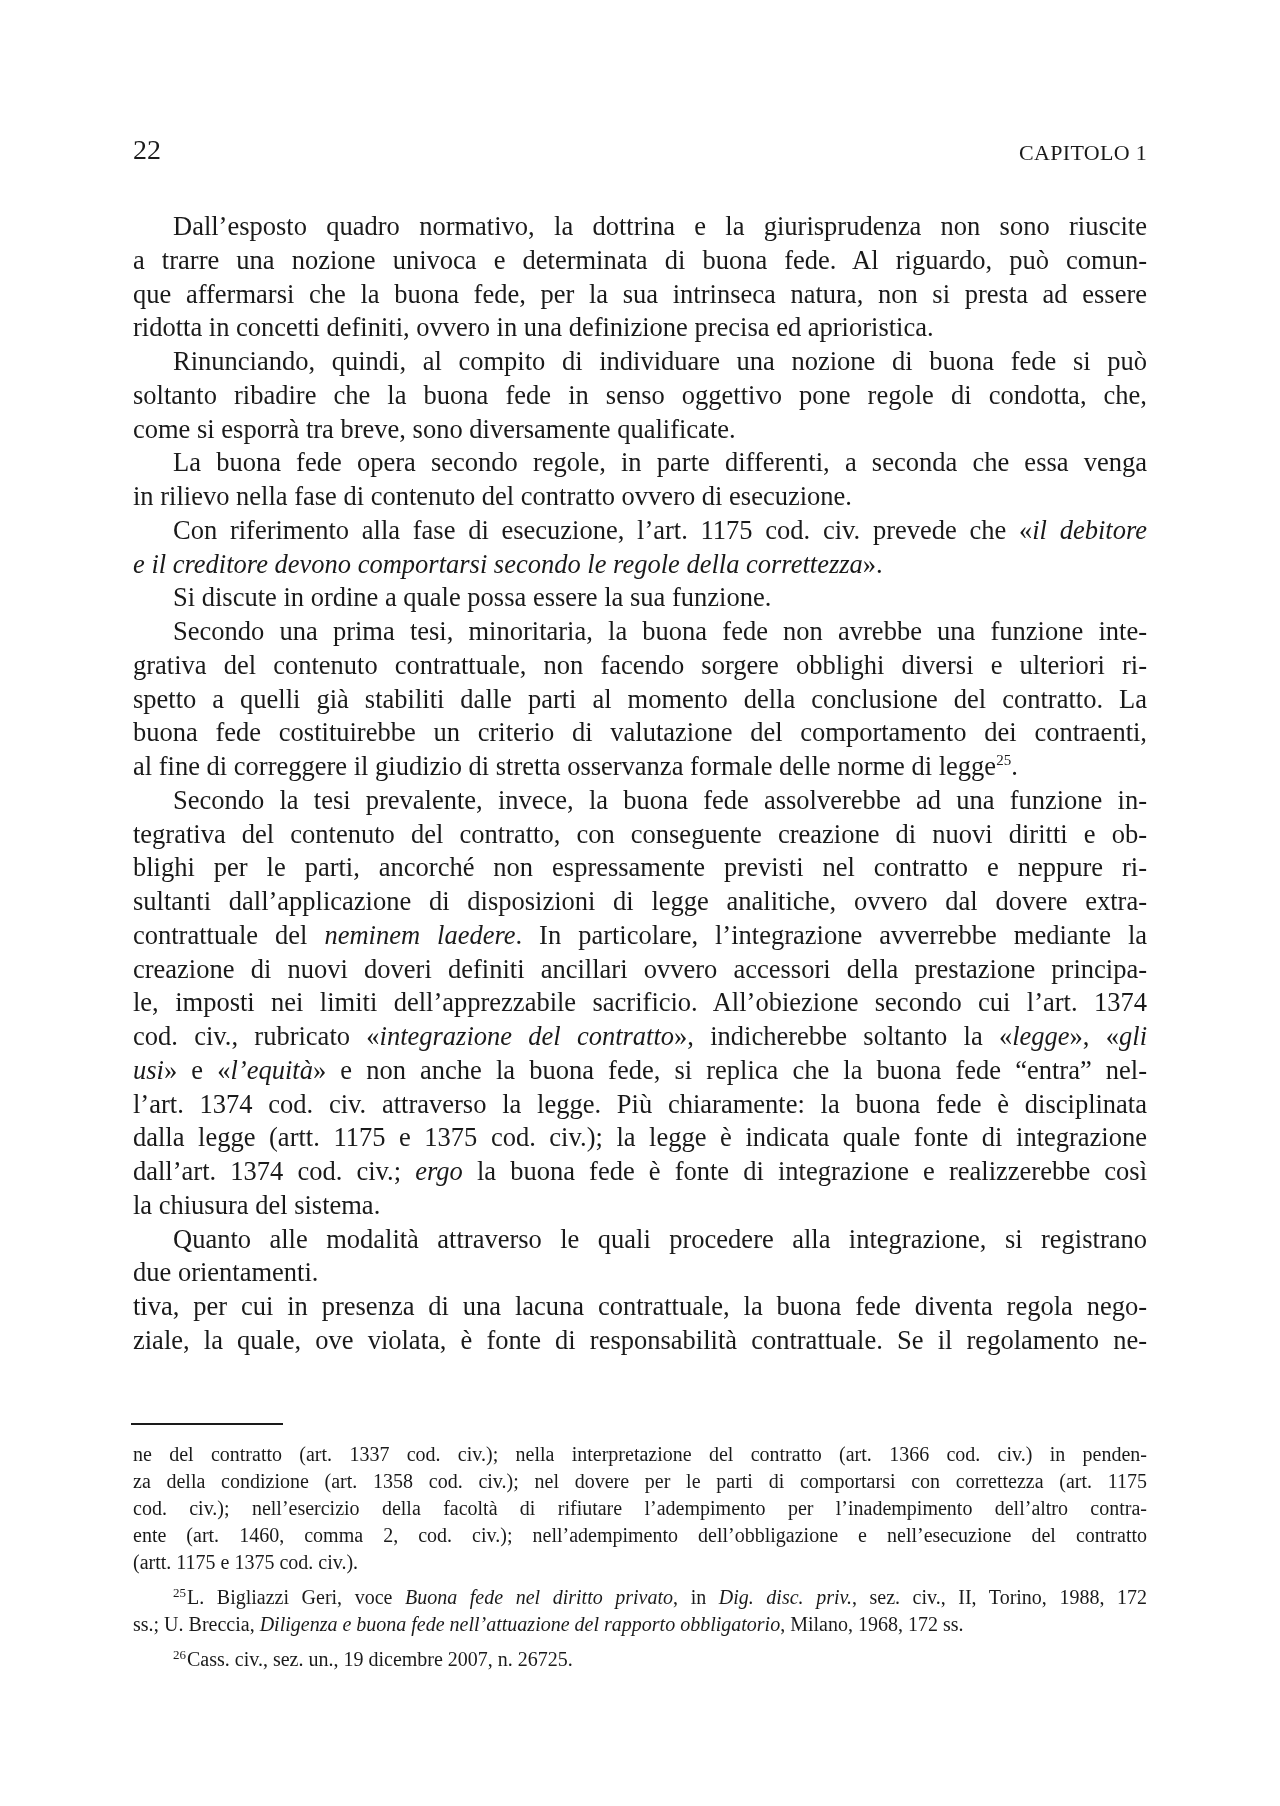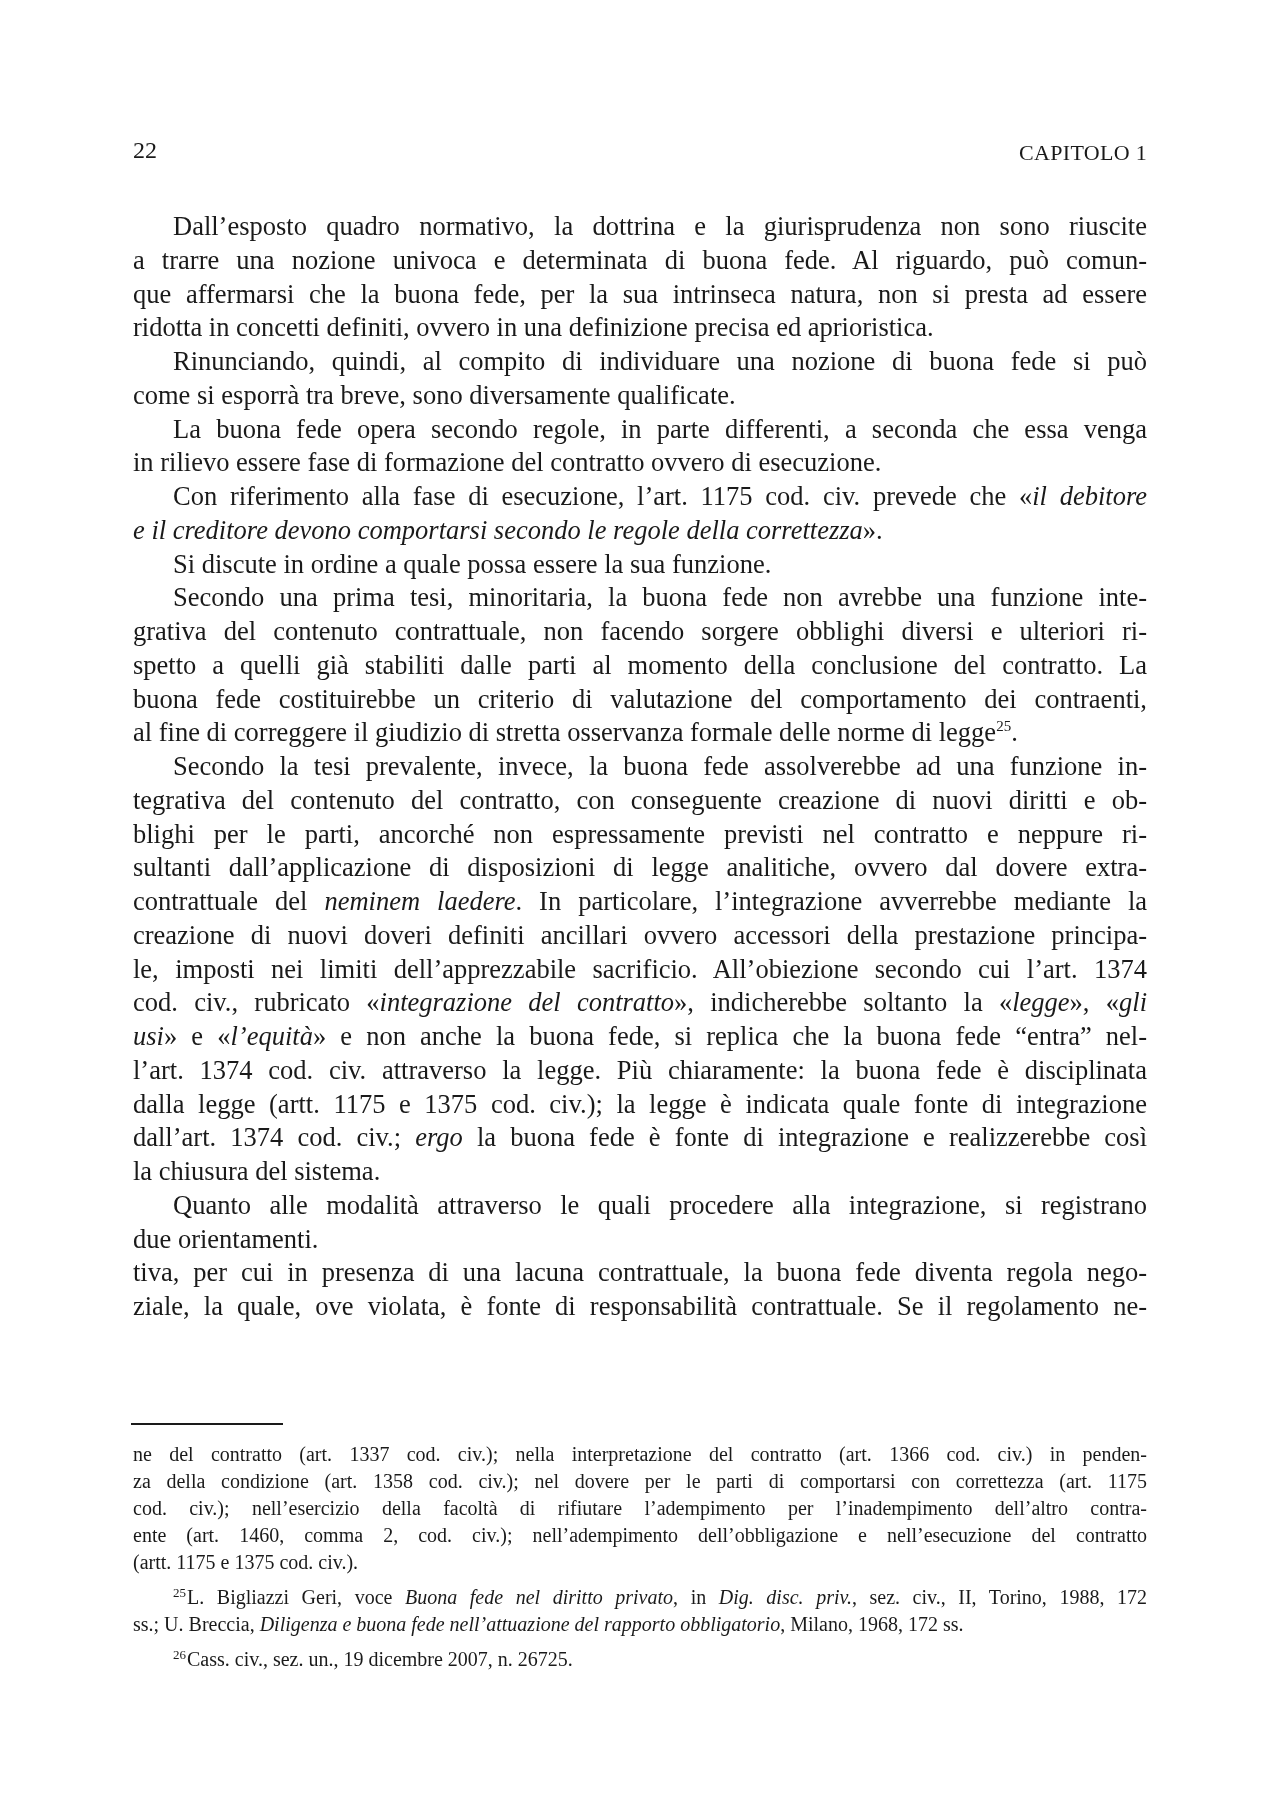--- a/index.html
+++ b/index.html
@@ -1,20 +1,20 @@
 <!DOCTYPE html>
 <html><head>
 <meta charset="utf-8">
 <style>
   html, body { margin: 0; padding: 0; background: #ffffff; }
   body { width: 1280px; height: 1806px; position: relative; overflow: hidden;
          font-family: "Liberation Serif", "DejaVu Serif", serif; color: #1a1a1a; }
   .page { position: absolute; left: 0; top: 0; width: 1280px; height: 1806px; }
   .running-head { position: absolute; left: 133px; width: 1014px; top: 136px; height: 30px; }
-  .page-number { position: absolute; left: 0; bottom: 4px; font-size: 24px; line-height: 24px; }
+  .page-number { position: absolute; left: 0; bottom: 4px; font-size: 28px; line-height: 24px; }
   .chapter-label { position: absolute; right: 0; bottom: 4px; font-size: 22px; line-height: 19px; letter-spacing: 0.3px; }
   .body-text { position: absolute; left: 133px; width: 1014px; top: 210px; }
   .line { display: block; white-space: nowrap; overflow: visible; font-size: 26.5px;
           height: 33.76px; line-height: 33.76px; text-align: justify; text-align-last: justify; }
   .line.last { text-align-last: left; }
   .line.indent { padding-left: 40px; }
   .line span.it { font-style: italic; }
   sup.fnref { font-size: 15px; line-height: 0; vertical-align: 10px; }
   .footnote-rule { position: absolute; left: 131px; top: 1423px; width: 152px; height: 0; border-top: 2px solid #1a1a1a; }
   .footnotes { position: absolute; left: 133px; width: 1014px; top: 1441px; }
@@ -34,23 +34,24 @@
     <span class="page-number">22</span>
     <span class="chapter-label">CAPITOLO 1</span>
   </div>
 
   <div class="body-text" id="body-text">
       <div class="line indent"><span>Dall’esposto quadro normativo, la dottrina e la giurisprudenza non sono riuscite</span></div>
       <div class="line"><span>a trarre una nozione univoca e determinata di buona fede. Al riguardo, può comun-</span></div>
       <div class="line"><span>que affermarsi che la buona fede, per la sua intrinseca natura, non si presta ad essere</span></div>
       <div class="line last"><span>ridotta in concetti definiti, ovvero in una definizione precisa ed aprioristica.</span></div>
       <div class="line indent"><span>Rinunciando, quindi, al compito di individuare una nozione di buona fede si può</span></div>
+      <div class="line"><span>soltanto ribadire che la buona fede in senso oggettivo pone regole di condotta, che,</span></div>
       <div class="line last"><span>come si esporrà tra breve, sono diversamente qualificate.</span></div>
       <div class="line indent"><span>La buona fede opera secondo regole, in parte differenti, a seconda che essa venga</span></div>
-      <div class="line last"><span>in rilievo essere fase di formazione del contratto ovvero di esecuzione.</span></div>
+      <div class="line last"><span>in rilievo nella fase di contenuto del contratto ovvero di esecuzione.</span></div>
       <div class="line indent"><span>Con riferimento alla fase di esecuzione, l’art. 1175 cod. civ. prevede che «</span><span class="it">il debitore</span></div>
       <div class="line last"><span class="it">e il creditore devono comportarsi secondo le regole della correttezza</span><span>».</span></div>
       <div class="line indent last"><span>Si discute in ordine a quale possa essere la sua funzione.</span></div>
       <div class="line indent"><span>Secondo una prima tesi, minoritaria, la buona fede non avrebbe una funzione inte-</span></div>
       <div class="line"><span>grativa del contenuto contrattuale, non facendo sorgere obblighi diversi e ulteriori ri-</span></div>
       <div class="line"><span>spetto a quelli già stabiliti dalle parti al momento della conclusione del contratto. La</span></div>
       <div class="line"><span>buona fede costituirebbe un criterio di valutazione del comportamento dei contraenti,</span></div>
       <div class="line last"><span>al fine di correggere il giudizio di stretta osservanza formale delle norme di legge</span><sup class="fnref">25</sup><span>.</span></div>
       <div class="line indent"><span>Secondo la tesi prevalente, invece, la buona fede assolverebbe ad una funzione in-</span></div>
       <div class="line"><span>tegrativa del contenuto del contratto, con conseguente creazione di nuovi diritti e ob-</span></div>

